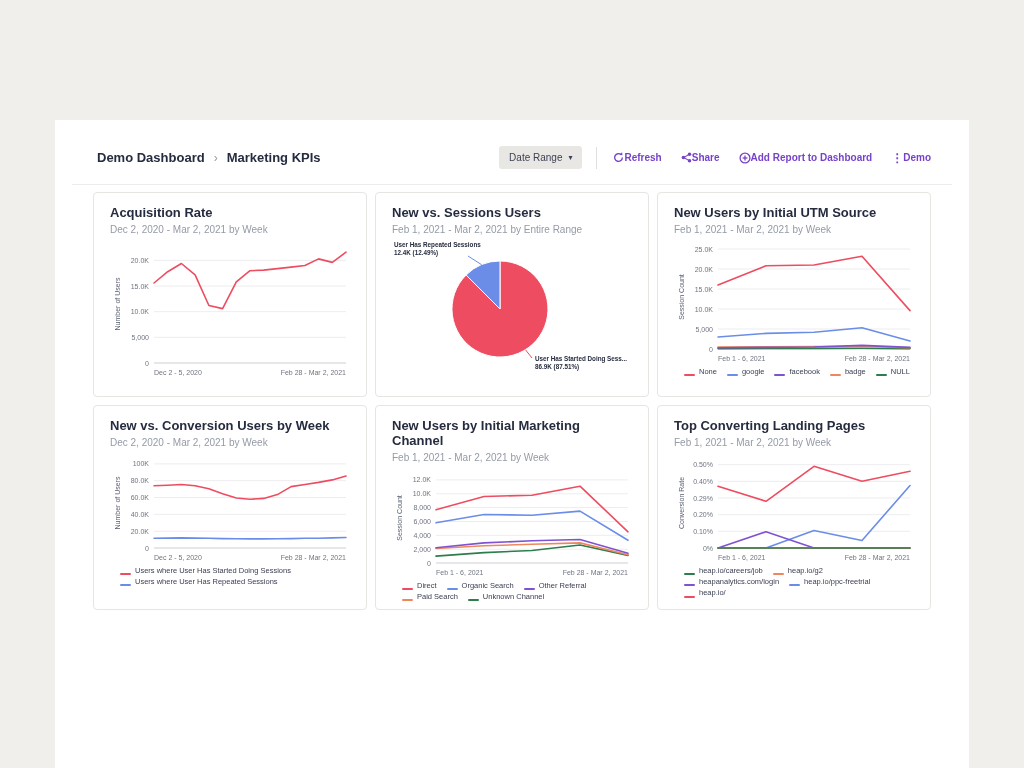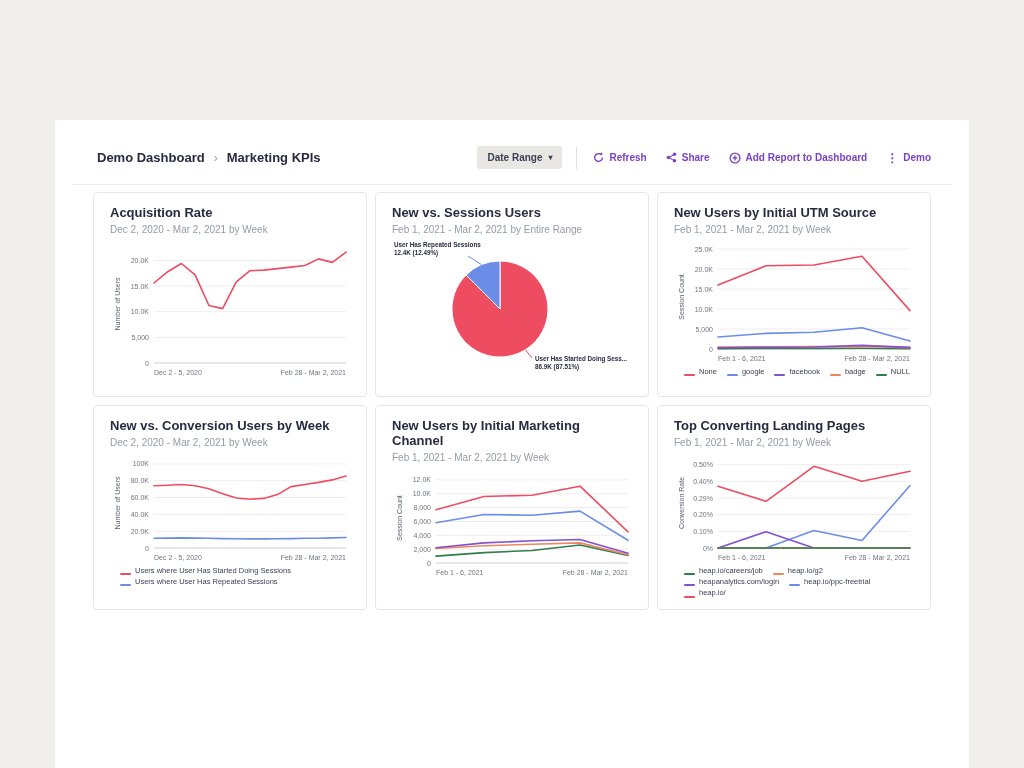--- a/index.html
+++ b/index.html
@@ -4,24 +4,24 @@
 <style>
   :root{ --purple:#7742c9; --ink:#262c3f; --sub:#949aa6; }
   *{box-sizing:border-box;}
   html,body{margin:0;padding:0;}
   body{width:1024px;height:768px;background:#f1efec;font-family:"Liberation Sans",sans-serif;position:relative;overflow:hidden;}
   .canvas{position:absolute;left:55px;top:120px;width:914px;height:660px;background:#ffffff;}
   .header{display:flex;justify-content:space-between;align-items:center;padding:26px 38px 0 42px;}
   .crumbs{display:flex;align-items:center;gap:9px;font-size:13px;font-weight:bold;color:var(--ink);}
   .crumb-sep{color:#9aa0ac;font-weight:normal;font-size:12px;}
   .toolbar{display:flex;align-items:center;}
-  .btn-date{background:#e9e7e4;border:none;border-radius:3px;padding:6px 10px;font-size:10px;font-weight:bold;color:#3c4154;display:flex;align-items:center;gap:6px;cursor:pointer;font-family:inherit;}
+  .btn-date{background:#e9e7e4;border:none;border-radius:3px;padding:6px 10px;font-size:10px;font-weight:normal;color:#3c4154;display:flex;align-items:center;gap:6px;cursor:pointer;font-family:inherit;}
   .caret{font-size:8px;line-height:1;}
   .tb-sep{width:1px;height:22px;background:#e2e0de;margin:0 16px 0 14px;}
-  .tb-link{display:flex;align-items:center;gap:5px;background:none;border:none;color:var(--purple);font-size:10px;font-weight:bold;cursor:pointer;margin-right:19px;font-family:inherit;padding:0;}
+  .tb-link{display:flex;align-items:center;background:none;border:none;color:var(--purple);font-size:10px;font-weight:bold;cursor:pointer;margin-right:19px;font-family:inherit;padding:0;}
   .tb-link:last-child{margin-right:0;}
   .tb-link svg{display:block;}
   .more-glyph{font-size:12px;font-weight:bold;line-height:1;}
   .hdr-divider{height:1px;background:#ececec;margin:15px 17px 0 17px;}
   .grid{display:grid;grid-template-columns:repeat(3,1fr);gap:8px;padding:7px 38px 0 38px;}
   .card{background:#fff;border:1px solid #e7e5e2;border-radius:4px;padding:13px 16px;height:205px;overflow:hidden;}
   .card-title{font-size:13px;font-weight:bold;color:var(--ink);line-height:1.15;}
   .card-sub{font-size:10px;color:var(--sub);margin-top:3px;margin-bottom:4px;}
   .chart-box{line-height:0;}
   svg text{font-family:"Liberation Sans",sans-serif;}
@@ -225,20 +225,42 @@
             <text class="tick" x="39" y="15.4" text-anchor="end">12.0K</text>
             <text class="tick" x="44" y="108">Feb 1 - 6, 2021</text>
             <text class="tick" x="236" y="108" text-anchor="end">Feb 28 - Mar 2, 2021</text>
             <text class="axis" transform="rotate(-90 8 51)" x="8" y="53" text-anchor="middle">Session Count</text>
             <polyline points="44.0,89.1 92.0,85.6 140.0,83.5 188.0,78.0 236.0,88.4" fill="none" stroke="#2e7d4c" stroke-width="1.6" stroke-linejoin="round" stroke-linecap="round"></polyline>
             <polyline points="44.0,81.5 92.0,78.7 140.0,77.3 188.0,75.9 236.0,87.7" fill="none" stroke="#ef875d" stroke-width="1.6" stroke-linejoin="round" stroke-linecap="round"></polyline>
             <polyline points="44.0,80.8 92.0,75.9 140.0,73.8 188.0,72.5 236.0,86.3" fill="none" stroke="#8152d0" stroke-width="1.6" stroke-linejoin="round" stroke-linecap="round"></polyline>
             <polyline points="44.0,55.8 92.0,47.5 140.0,48.2 188.0,44.1 236.0,73.2" fill="none" stroke="#6b8de8" stroke-width="1.6" stroke-linejoin="round" stroke-linecap="round"></polyline>
             <polyline points="44.0,42.7 92.0,29.5 140.0,28.2 188.0,19.2 236.0,64.8" fill="none" stroke="#ee4c60" stroke-width="1.6" stroke-linejoin="round" stroke-linecap="round"></polyline>
           </svg></div>
+      <div class="legend">
+          <span class="lg-item">
+            <i style="background:#ee4c60"></i>
+            <span>Direct</span>
+          </span>
+          <span class="lg-item">
+            <i style="background:#6b8de8"></i>
+            <span>Organic Search</span>
+          </span>
+          <span class="lg-item">
+            <i style="background:#8152d0"></i>
+            <span>Other Referral</span>
+          </span>
+          <span class="lg-item">
+            <i style="background:#ef875d"></i>
+            <span>Paid Search</span>
+          </span>
+          <span class="lg-item">
+            <i style="background:#2e7d4c"></i>
+            <span>Unknown Channel</span>
+          </span>
+        </div>
     </div>
     <div class="card">
       <div class="card-title">Top Converting Landing Pages</div>
       <div class="card-sub">Feb 1, 2021 - Mar 2, 2021 by Week</div>
       <div class="chart-box"><svg width="242" height="112" viewBox="0 0 242 112">
             <line x1="44" y1="96.0" x2="236" y2="96.0" stroke="#cfcfd4" stroke-width="1"></line>
             <text class="tick" x="39" y="98.5" text-anchor="end">0%</text>
             <line x1="44" y1="79.3" x2="236" y2="79.3" stroke="#ededf0" stroke-width="1"></line>
             <text class="tick" x="39" y="81.8" text-anchor="end">0.10%</text>
             <line x1="44" y1="62.7" x2="236" y2="62.7" stroke="#ededf0" stroke-width="1"></line>

